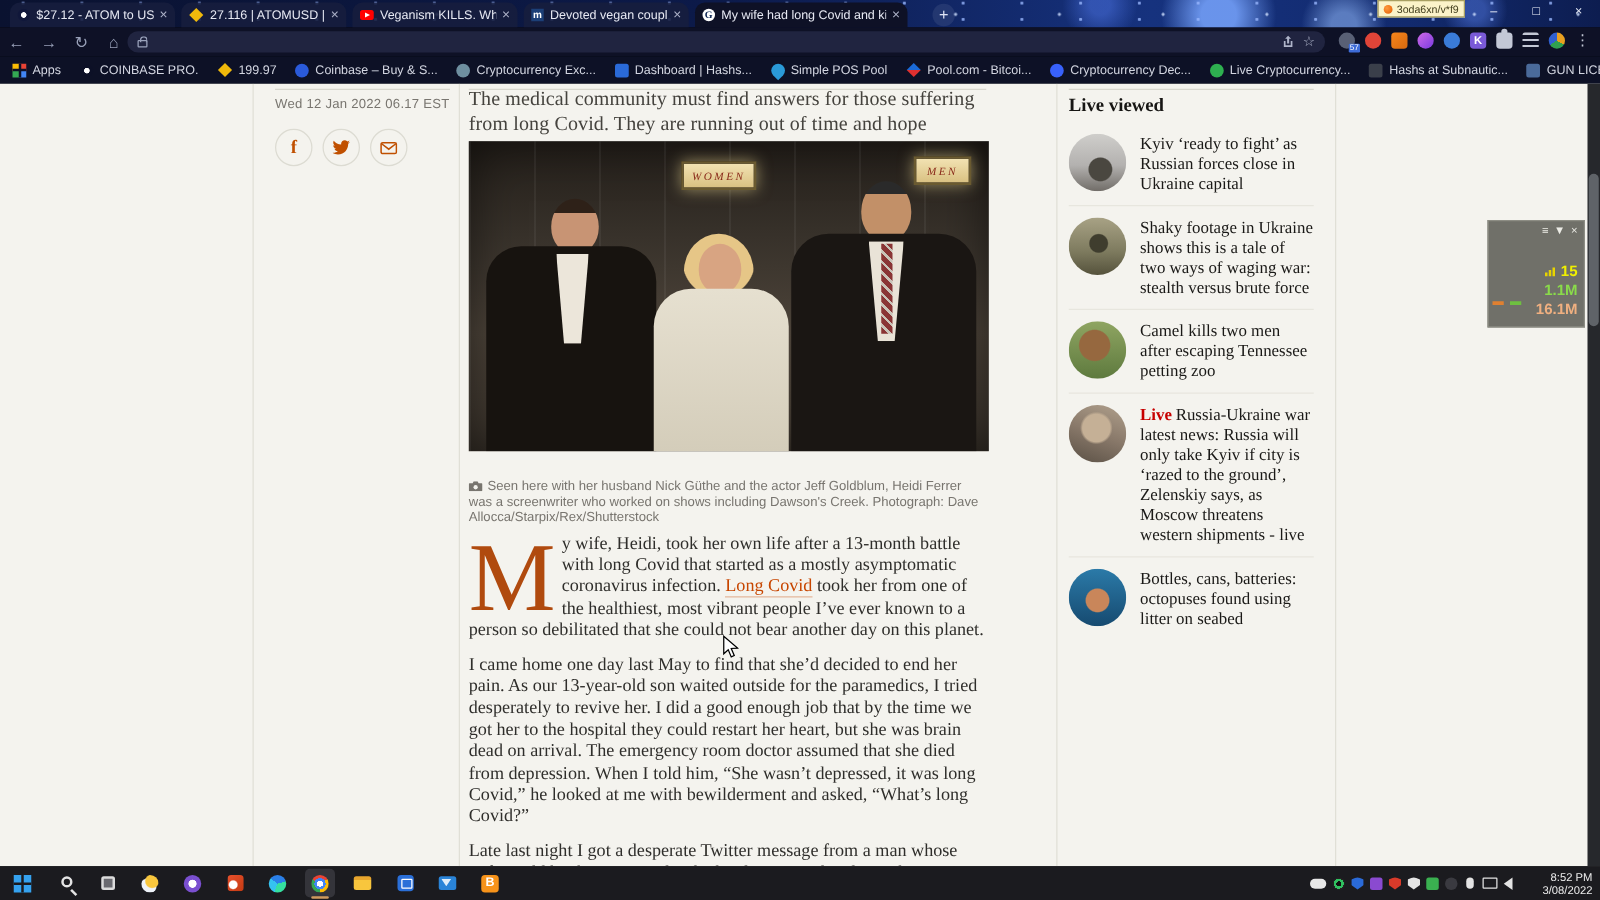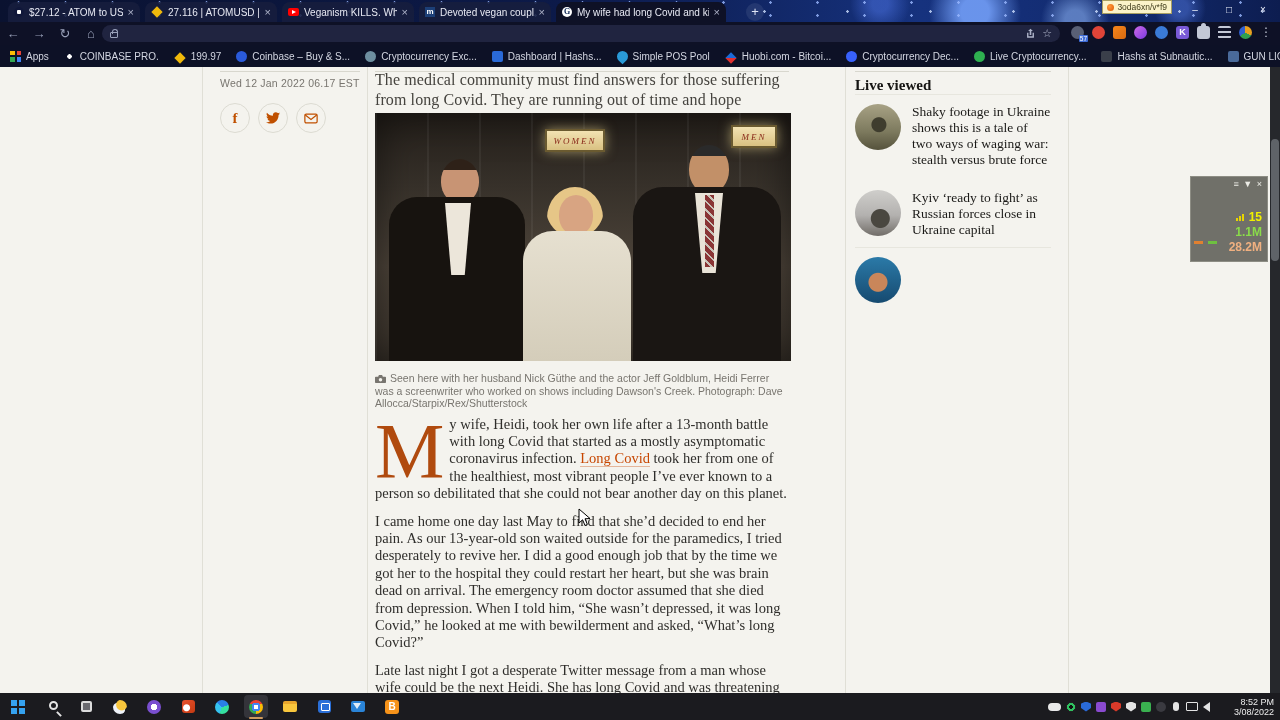--- a/index.html
+++ b/index.html
@@ -58,21 +58,21 @@
   .ext-blue { background:#3a7bd8; }
   .ext-kite { background:#7a5ad8; border-radius:3px; color:#fff; font-size:9px; font-weight:bold; text-align:center; line-height:13px; }
   .ext-puzzle { background:#c3c8d6; border-radius:3px; }
   .ext-puzzle::before { content:""; position:absolute; top:-3px; left:4px; width:5px; height:5px; border-radius:50%; background:#c3c8d6; }
   .ext-list { border-radius:2px; background:repeating-linear-gradient(#c3c8d6 0 2px, transparent 2px 5px); }
   .ext-avatar { background:conic-gradient(#e8a020 0 33%, #30a050 33% 66%, #3060d0 66%); }
   .menu-dots { color:#c3c8d6; font-size:12px; }
 
   
   .bookmarks { position:absolute; top:45px; left:0; width:1280px; height:22px; background:#0d1126; display:flex; align-items:center; padding:0 10px; gap:15px; color:#d3d6e1; font-size:10px; }
-  .bm { display:flex; align-items:flex-end; gap:5px; white-space:nowrap; }
+  .bm { display:flex; align-items:center; gap:5px; white-space:nowrap; }
   .bmi { width:11px; height:11px; display:inline-block; flex:0 0 auto; }
   .bmi-apps { background:linear-gradient(#0d1126,#0d1126) 50% 0/2px 100% no-repeat, linear-gradient(#0d1126,#0d1126) 0 50%/100% 2px no-repeat, conic-gradient(#e84335 0 25%, #4285f4 25% 50%, #34a853 50% 75%, #fbbc05 75%); }
   .bmi-round { border-radius:50%; }
   .bmi-cbpro { background:radial-gradient(circle at 50% 50%, #fff 0 2px, #0c1026 2.5px); }
   .bmi-binance { width:8px; height:8px; background:#f0b90b; transform:rotate(45deg); margin:0 2px; }
   .bmi-coinbase { background:#2a5ada; }
   .bmi-exch { background:#6e8fa0; }
   .bmi-hash { background:#2a6ad8; border-radius:2px; }
   .bmi-drop { background:#2a9ad8; border-radius:50% 50% 50% 0; transform:rotate(-45deg); }
   .bmi-huobi { background:linear-gradient(135deg,#1a6ad8 50%, #e03030 50%); transform:rotate(45deg); width:8px; height:8px; margin:0 2px; }
@@ -111,21 +111,21 @@
   .fig-man-l .shirt { position:absolute; top:44px; left:56px; width:26px; height:72px; background:#ece6da; clip-path:polygon(0 0,100% 0,76% 100%,24% 100%); }
   .fig-woman { left:148px; top:80px; width:108px; height:168px; }
   .fig-woman .hair { position:absolute; left:24px; top:-6px; width:56px; height:62px; border-radius:50%; background:radial-gradient(circle at 50% 35%, #e6c687 0 58%, rgba(230,198,135,0) 60%); }
   .fig-woman .head { left:36px; top:2px; width:34px; height:40px; background:#d8a482; }
   .fig-woman .torso { top:38px; height:130px; background:linear-gradient(#e6e0d0,#d4cdba); border-radius:30px 30px 0 0; }
   .fig-man-r { left:258px; top:32px; width:148px; height:216px; }
   .fig-man-r .head { left:56px; top:0; width:40px; height:48px; background:linear-gradient(180deg,#2a2a2a 0 22%, #c29068 22%); }
   .fig-man-r .torso { top:42px; height:174px; background:#1a1613; border-radius:30px 30px 0 0; }
   .fig-man-r .shirt { position:absolute; top:48px; left:62px; width:28px; height:80px; background:#e9e3d7; clip-path:polygon(0 0,100% 0,74% 100%,26% 100%); }
   .fig-man-r .tie { position:absolute; top:50px; left:72px; width:9px; height:72px; background:repeating-linear-gradient(45deg,#8a3535 0 4px,#c9c3b8 4px 6px); }
-  .caption { margin-top:11px; font-family:"Liberation Sans",sans-serif; font-size:10.5px; line-height:12.5px; color:#78756f; }
+  .caption { margin-top:22px; font-family:"Liberation Sans",sans-serif; font-size:10.5px; line-height:12.5px; color:#78756f; }
   .cam { display:inline-block; vertical-align:-1px; margin-right:4px; }
   .body-copy p { font-size:14.5px; line-height:17.4px; color:#2f2e2b; }
   .p1 { margin-top:6px; }
   .p2, .p3 { margin-top:10px; }
   .dropcap { float:left; font-size:78px; line-height:62px; color:#b04a0e; padding:4px 5px 0 0; }
   .article-link { color:#c74600; border-bottom:1px solid rgba(199,70,0,.35); cursor:pointer; }
 
   
   .col-side { position:absolute; left:855px; top:6px; width:196px; }
   .mv-title { font-size:15px; font-weight:bold; color:#161513; margin-top:4px; }
@@ -298,21 +298,21 @@
     <span class="bm">
         <span class="bmi bmi-hash"></span>
         <span>Dashboard | Hashs...</span>
       </span>
     <span class="bm">
         <span class="bmi bmi-drop"></span>
         <span>Simple POS Pool</span>
       </span>
     <span class="bm">
         <span class="bmi bmi-huobi"></span>
-        <span>Huobi.com - Bitcoi...</span>
+        <span>Pool.com - Bitcoi...</span>
       </span>
     <span class="bm">
         <span class="bmi bmi-round bmi-cmc"></span>
         <span>Cryptocurrency Dec...</span>
       </span>
     <span class="bm">
         <span class="bmi bmi-round bmi-live"></span>
         <span>Live Cryptocurrency...</span>
       </span>
     <span class="bm">
@@ -386,39 +386,48 @@
           </svg><span>Seen here with her husband Nick Güthe and the actor Jeff Goldblum, Heidi Ferrer was a screenwriter who worked on shows including Dawson's Creek. Photograph: Dave Allocca/Starpix/Rex/Shutterstock</span></div>
       <div class="body-copy">
         <p class="p1"><span class="dropcap">M</span><span>y wife, Heidi, took her own life after a 13-month battle with long Covid that started as a mostly asymptomatic coronavirus infection. </span><span class="article-link">Long Covid</span><span> took her from one of the healthiest, most vibrant people I’ve ever known to a person so debilitated that she could not bear another day on this planet.</span></p>
         <p class="p2">I came home one day last May to find that she’d decided to end her pain. As our 13-year-old son waited outside for the paramedics, I tried desperately to revive her. I did a good enough job that by the time we got her to the hospital they could restart her heart, but she was brain dead on arrival. The emergency room doctor assumed that she died from depression. When I told him, “She wasn’t depressed, it was long Covid,” he looked at me with bewilderment and asked, “What’s long Covid?”</p>
         <p class="p3">Late last night I got a desperate Twitter message from a man whose wife could be the next Heidi. She has long Covid and was threatening to end her life. She had already told their eight-year-old daughter her plan. I called him immediately.</p>
       </div>
     </div>
 
     <div class="col-side">
       <div class="mv-title">Live viewed</div>
+      <div class="mv-item first">
+        <span class="mv-thumb mv-t1"></span>
+        <span class="mv-text">Kyiv ‘ready to fight’ as Russian forces close in Ukraine capital</span>
+      </div>
       <div class="mv-item">
         <span class="mv-thumb mv-t2"></span>
         <span class="mv-text">Shaky footage in Ukraine shows this is a tale of two ways of waging war: stealth versus brute force</span>
       </div>
-      <div class="mv-item first">
-        <span class="mv-thumb mv-t1"></span>
-        <span class="mv-text">Kyiv ‘ready to fight’ as Russian forces close in Ukraine capital</span>
+      <div class="mv-item">
+        <span class="mv-thumb mv-t3"></span>
+        <span class="mv-text">Camel kills two men after escaping Tennessee petting zoo</span>
+      </div>
+      <div class="mv-item">
+        <span class="mv-thumb mv-t4"></span>
+        <span class="mv-text"><span class="live-label">Live</span><span>Russia-Ukraine war latest news: Russia will only take Kyiv if city is ‘razed to the ground’, Zelenskiy says, as Moscow threatens western shipments - live</span></span>
       </div>
       <div class="mv-item">
         <span class="mv-thumb mv-t5"></span>
+        <span class="mv-text">Bottles, cans, batteries: octopuses found using litter on seabed</span>
       </div>
     </div>
 
     <div class="widget">
       <div class="widget-controls"><span>≡</span> <span>▼</span> <span>×</span></div>
       <div class="widget-rows">
         <div class="wv-1"><span class="mini-bars"><i style="height:3px"></i><i style="height:5px"></i><i style="height:7px"></i></span><span>15</span></div>
         <div class="wv-2"><span>1.1M</span></div>
-        <div class="wv-3"><span class="w3wrap"><span class="dash dash-orange"></span><span class="dash dash-green"></span><span>28.2M</span></span></div>
+        <div class="wv-3"><span class="w3wrap"><span class="dash dash-orange"></span><span class="dash dash-green"></span><span>16.1M</span></span></div>
       </div>
     </div>
 
     <div class="scrollbar">
         <div class="scroll-thumb"></div>
       </div>
 
     <svg class="cursor" width="13" height="19" viewBox="0 0 13 19">
         <path d="M1 1 L1 15 L4.6 11.8 L7 17.5 L9.4 16.4 L7 10.8 L12 10.5 Z" fill="#fff" stroke="#000" stroke-width="1"></path>
       </svg>

